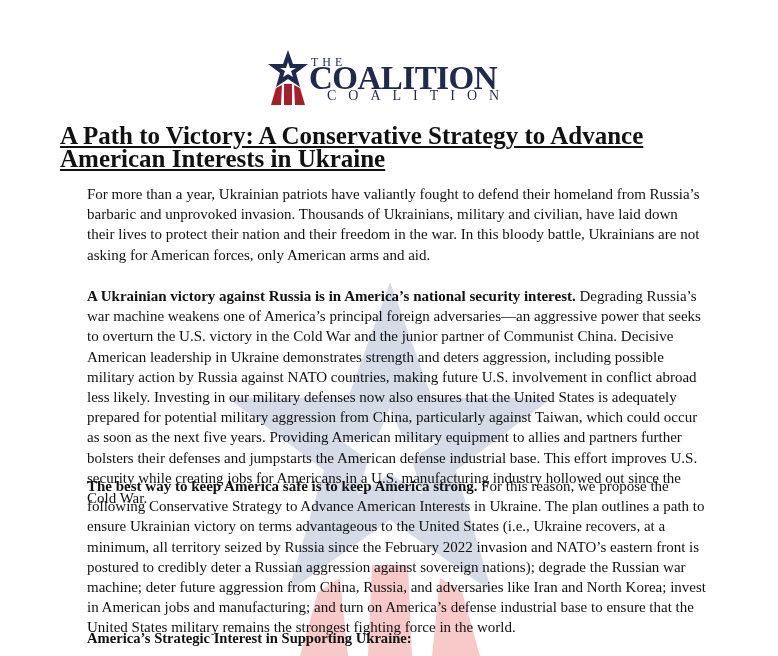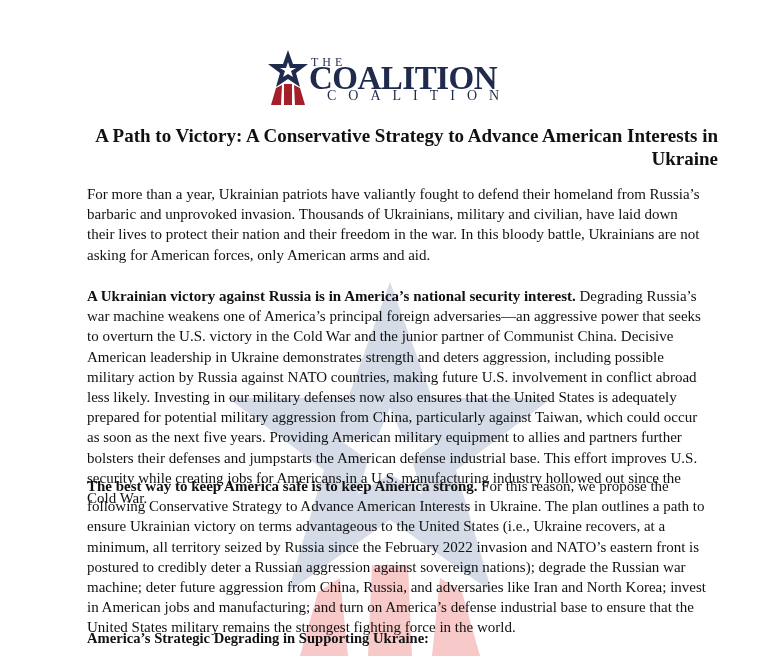--- a/index.html
+++ b/index.html
@@ -4,21 +4,21 @@
 <style>
   html, body { margin: 0; padding: 0; background: #ffffff; }
   body { width: 778px; height: 656px; overflow: hidden; position: relative; font-family: "Liberation Serif", "DejaVu Serif", serif; color: #111; }
   .watermark { position: absolute; left: 0; top: 0; width: 778px; height: 656px; z-index: 0; }
   .page { position: relative; z-index: 1; }
   .logo { position: absolute; left: 268px; top: 50px; width: 250px; height: 58px; text-align: center; }
   .logo-text { position: absolute; left: 43px; top: 0; }
   .logo-the { position: absolute; left: 0; top: 5px; font-size: 12px; letter-spacing: 4px; color: #1f2a4d; font-family: "Liberation Serif", serif; }
   .logo-main { position: absolute; left: -2px; top: 10px; font-size: 33px; font-weight: bold; letter-spacing: -0.5px; color: #1f2a4d; font-family: "Liberation Serif", serif; white-space: nowrap; }
   .logo-coal { position: absolute; left: 16px; top: 38px; font-size: 14px; letter-spacing: 12px; color: #1f2a4d; font-family: "Liberation Serif", serif; white-space: nowrap; }
-  .title { position: absolute; left: 60px; top: 124px; width: 658px; text-align: right; font-size: 19px; font-weight: bold; line-height: 23px; }
+  .title { position: absolute; left: 60px; top: 124px; width: 658px; text-align: left; font-size: 25px; font-weight: bold; text-decoration: underline; line-height: 23px; }
   .para { position: absolute; left: 87px; width: 620px; font-size: 15px; line-height: 20.2px; }
   .p1 { top: 184px; }
   .p2 { top: 286px; }
   .p3 { top: 476px; }
   .heading { position: absolute; left: 87px; top: 630px; font-size: 14.6px; font-weight: bold; }
   b { font-weight: bold; }
 </style>
 </head>
 <body>
 
@@ -54,14 +54,14 @@
   </div>
 
   <div class="para p2">
     <b>A Ukrainian victory against Russia is in America’s national security interest.</b><span> Degrading Russia’s war machine weakens one of America’s principal foreign adversaries—an aggressive power that seeks to overturn the U.S. victory in the Cold War and the junior partner of Communist China. Decisive American leadership in Ukraine demonstrates strength and deters aggression, including possible military action by Russia against NATO countries, making future U.S. involvement in conflict abroad less likely. Investing in our military defenses now also ensures that the United States is adequately prepared for potential military aggression from China, particularly against Taiwan, which could occur as soon as the next five years. Providing American military equipment to allies and partners further bolsters their defenses and jumpstarts the American defense industrial base. This effort improves U.S. security while creating jobs for Americans in a U.S. manufacturing industry hollowed out since the Cold War.</span>
   </div>
 
   <div class="para p3">
     <b>The best way to keep America safe is to keep America strong.</b><span> For this reason, we propose the following Conservative Strategy to Advance American Interests in Ukraine. The plan outlines a path to ensure Ukrainian victory on terms advantageous to the United States (i.e., Ukraine recovers, at a minimum, all territory seized by Russia since the February 2022 invasion and NATO’s eastern front is postured to credibly deter a Russian aggression against sovereign nations); degrade the Russian war machine; deter future aggression from China, Russia, and adversaries like Iran and North Korea; invest in American jobs and manufacturing; and turn on America’s defense industrial base to ensure that the United States military remains the strongest fighting force in the world.</span>
   </div>
 
-  <div class="heading">America’s Strategic Degrading in Supporting Ukraine:</div>
+  <div class="heading">America’s Strategic Interest in Supporting Ukraine:</div>
 </div>
 
 </body></html>

